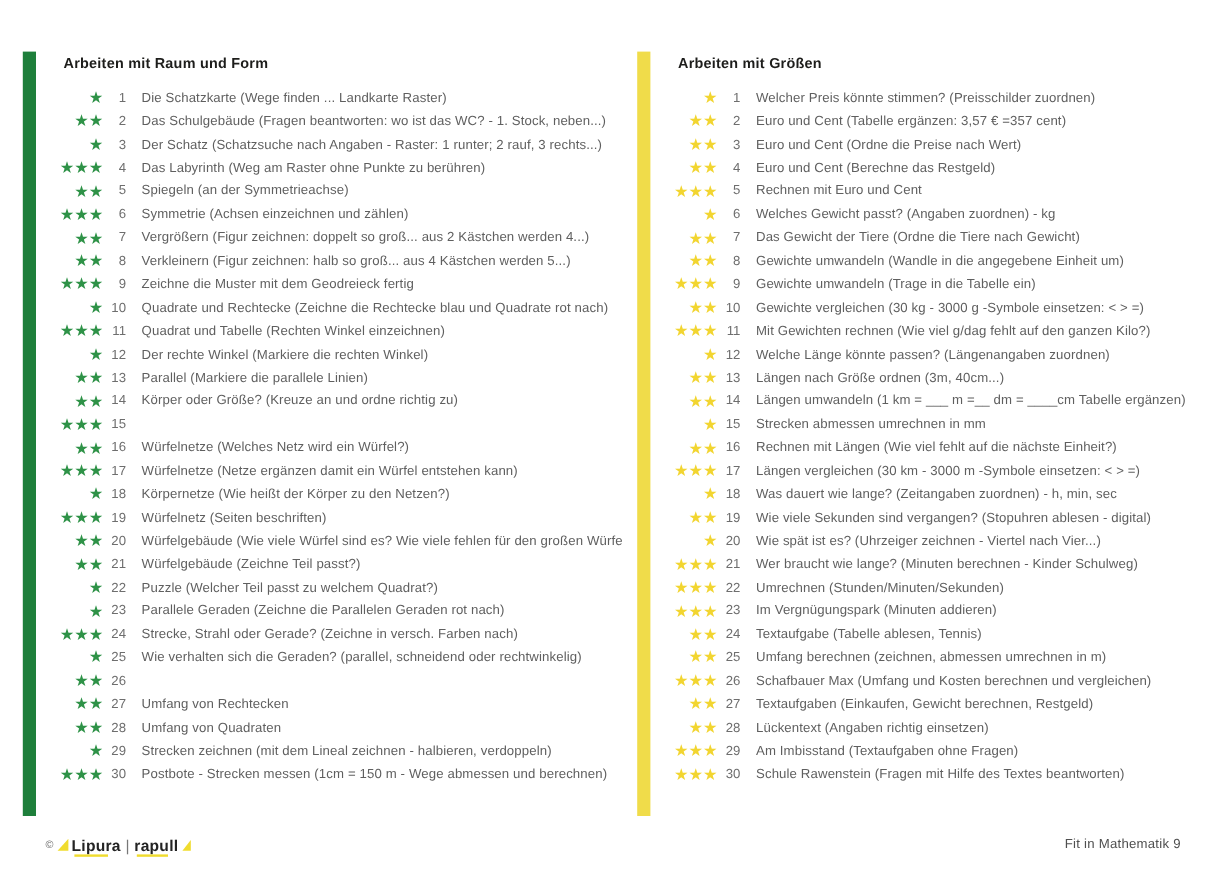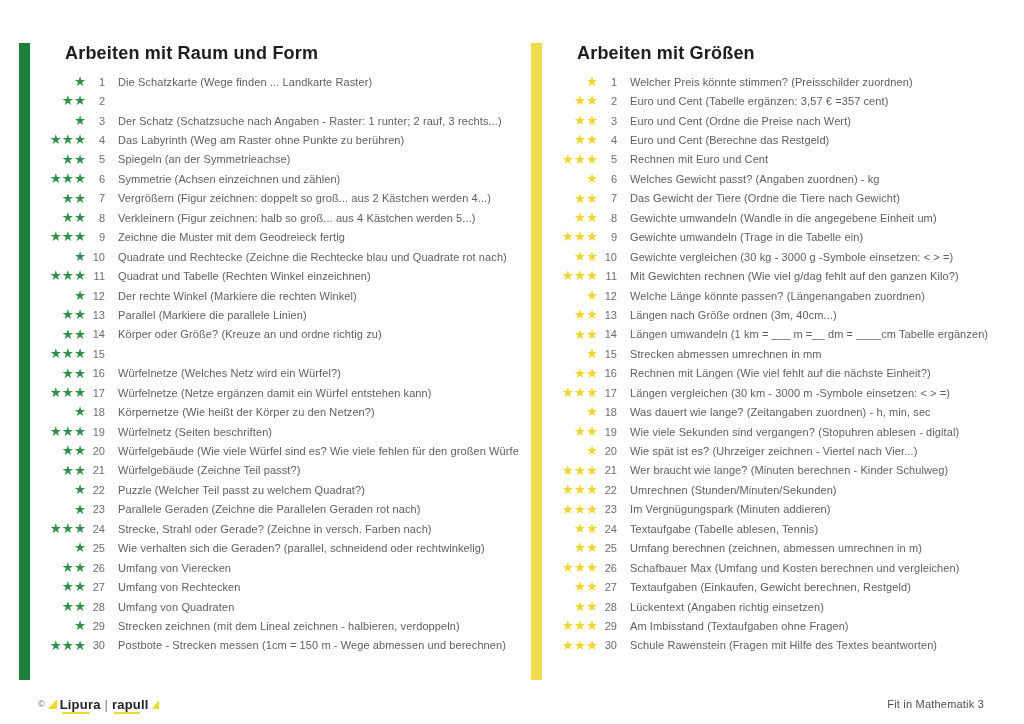--- a/index.html
+++ b/index.html
@@ -3,21 +3,21 @@
 <meta charset="utf-8">
 <style>
   html,body{margin:0;padding:0;background:#ffffff;}
   .page{
     position:relative;width:1024px;height:724px;background:#ffffff;
     font-family:"Liberation Sans",sans-serif;overflow:hidden;
   }
   .column{position:absolute;top:40px;width:500px;}
   .accent-bar{position:absolute;left:0;top:3px;width:11px;height:637px;}
   .col-title{
-    margin:4px 0 0 46px;font-size:18px;font-weight:700;color:#1d1d1b;
+    margin:4px 0 0 34px;font-size:12px;font-weight:700;color:#1d1d1b;
     letter-spacing:.2px;line-height:18px;
   }
   .items{margin:10px 0 0 25px;}
   .item{
     display:grid;grid-template-columns:42px 19px 1fr;align-items:center;
     height:19.45px;
   }
   .stars{
     text-align:right;font-size:13.5px;line-height:1;letter-spacing:0;
     white-space:nowrap;
@@ -62,20 +62,21 @@
     <h2 class="col-title">Arbeiten mit Raum und Form</h2>
     <div class="items">
         <div class="item">
           <span class="stars" style="color: rgb(46, 146, 71);">★</span>
           <span class="num">1</span>
           <span class="text">Die Schatzkarte (Wege finden ... Landkarte Raster)</span>
         </div>
         <div class="item">
           <span class="stars" style="color: rgb(46, 146, 71);">★★</span>
           <span class="num">2</span>
+          <span class="text">Das Schulgebäude (Fragen beantworten: wo ist das WC? - 1. Stock, neben...)</span>
         </div>
         <div class="item">
           <span class="stars" style="color: rgb(46, 146, 71);">★</span>
           <span class="num">3</span>
           <span class="text">Der Schatz (Schatzsuche nach Angaben - Raster: 1 runter; 2 rauf, 3 rechts...)</span>
         </div>
         <div class="item">
           <span class="stars" style="color: rgb(46, 146, 71);">★★★</span>
           <span class="num">4</span>
           <span class="text">Das Labyrinth (Weg am Raster ohne Punkte zu berühren)</span>
@@ -180,21 +181,20 @@
           <span class="text">Strecke, Strahl oder Gerade? (Zeichne in versch. Farben nach)</span>
         </div>
         <div class="item">
           <span class="stars" style="color: rgb(46, 146, 71);">★</span>
           <span class="num">25</span>
           <span class="text">Wie verhalten sich die Geraden? (parallel, schneidend oder rechtwinkelig)</span>
         </div>
         <div class="item">
           <span class="stars" style="color: rgb(46, 146, 71);">★★</span>
           <span class="num">26</span>
-          <span class="text">Umfang von Vierecken</span>
         </div>
         <div class="item">
           <span class="stars" style="color: rgb(46, 146, 71);">★★</span>
           <span class="num">27</span>
           <span class="text">Umfang von Rechtecken</span>
         </div>
         <div class="item">
           <span class="stars" style="color: rgb(46, 146, 71);">★★</span>
           <span class="num">28</span>
           <span class="text">Umfang von Quadraten</span>
@@ -371,16 +371,16 @@
 
   <div class="footer">
     <div class="logo">
       <span class="copy">©</span>
       <span class="tri"></span>
       <span class="brand">Lipura</span>
       <span class="logo-sep">|</span>
       <span class="brand">rapull</span>
       <span class="tri small"></span>
     </div>
-    <div class="footer-title">Fit in Mathematik 3</div>
+    <div class="footer-title">Fit in Mathematik 9</div>
   </div>
 
 </div>
 
 </body></html>

